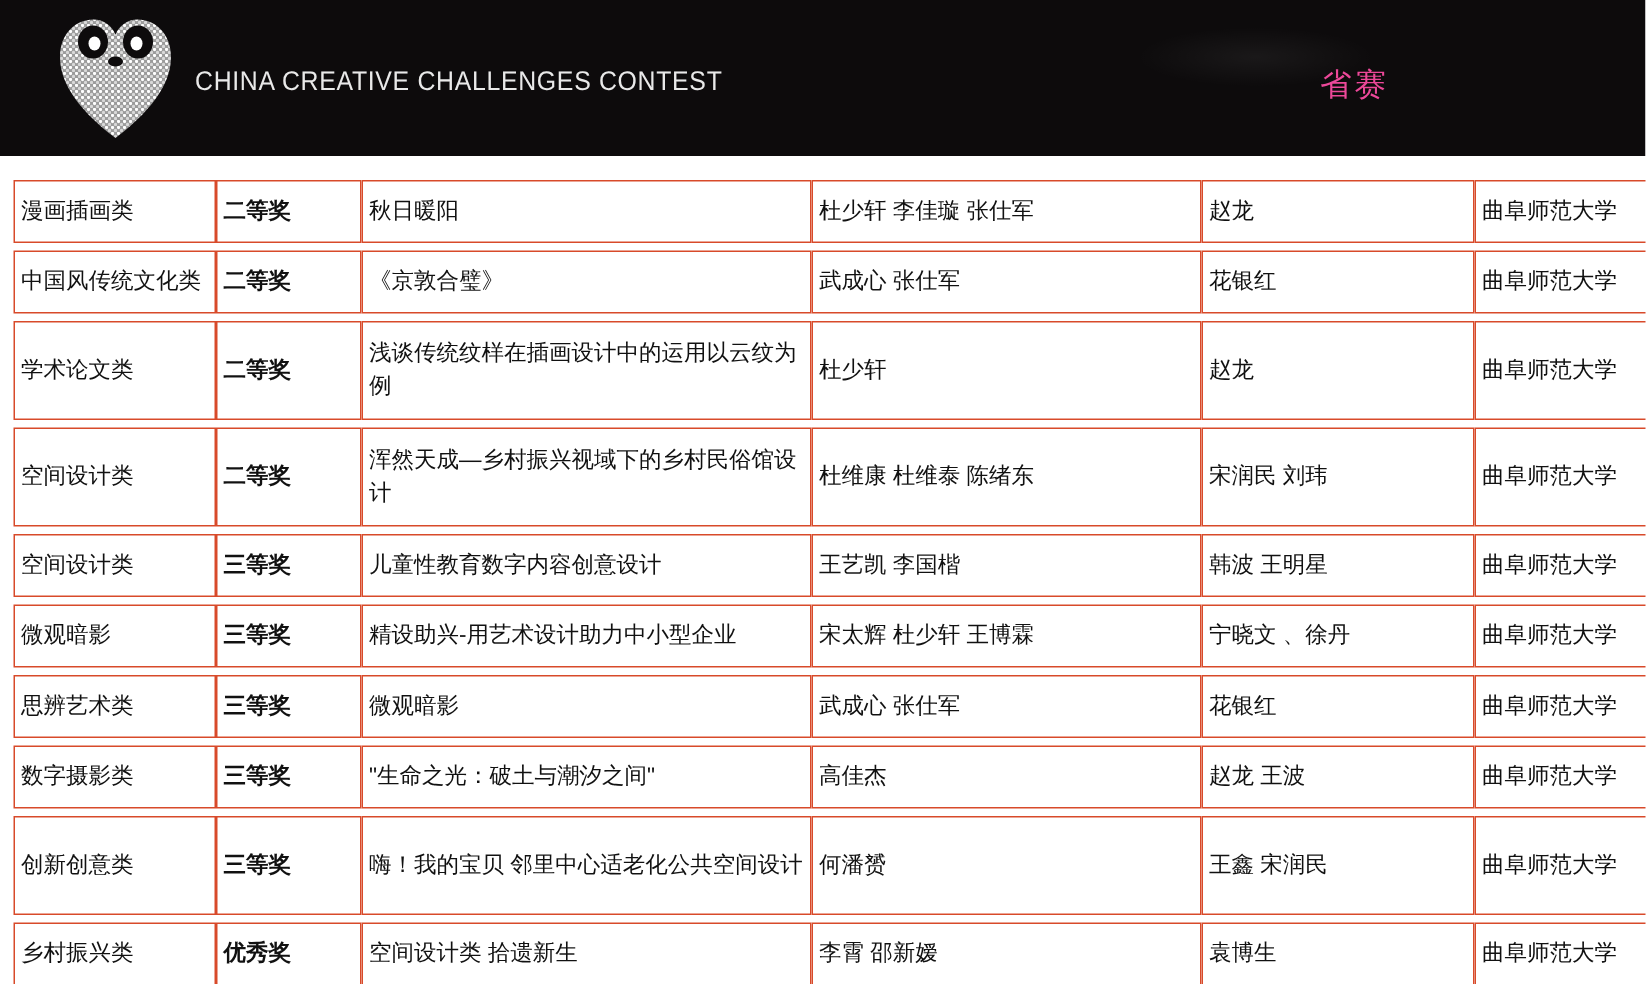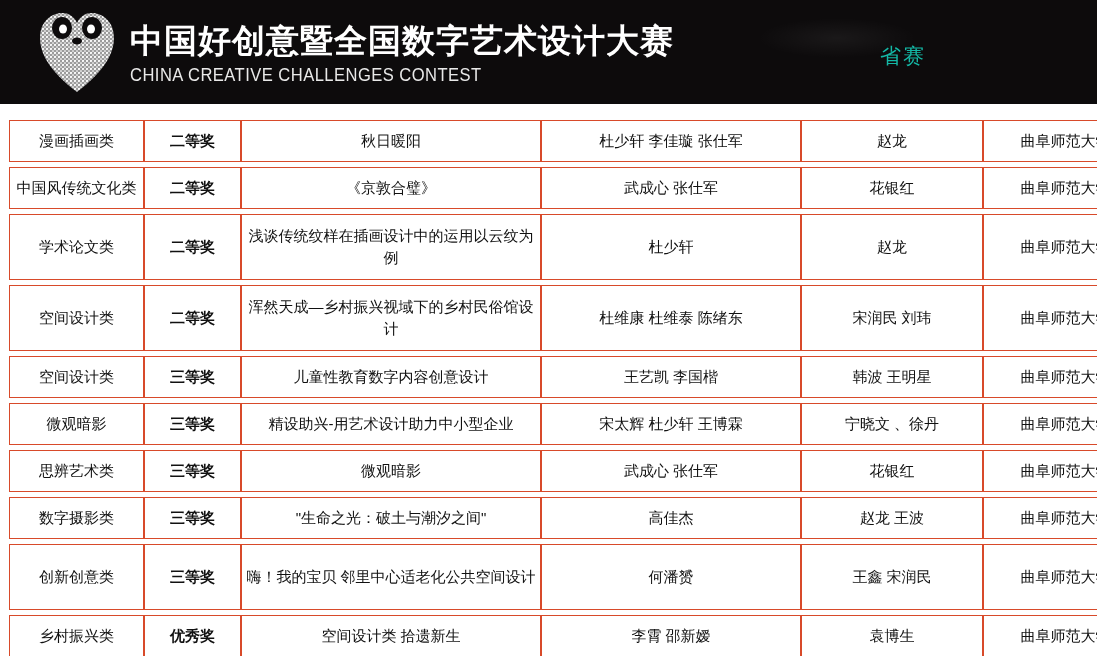--- a/index.html
+++ b/index.html
@@ -58,21 +58,21 @@
     line-height: 26px;
     white-space: nowrap;
     font-family: "Liberation Sans Narrow", "Liberation Sans", sans-serif;
     transform: scaleX(0.92);
     transform-origin: left center;
   }
   .banner-right {
     position: absolute;
     left: 880px;
     top: 42px;
-    color: #14b8a6;
+    color: #ec4899;
     font-size: 21px;
     letter-spacing: 2px;
   }
   .banner-smudge {
     position: absolute;
     right: 180px;
     top: 18px;
     width: 160px;
     height: 40px;
     background: radial-gradient(ellipse at center, rgba(255,255,255,0.055), rgba(255,255,255,0) 70%);
@@ -86,21 +86,20 @@
   table.awards {
     border-collapse: separate;
     border-spacing: 0 5px;
     width: 1079px;
     table-layout: fixed;
   }
   table.awards td {
     border: 1px solid #d84a2a;
     color: #111111;
     font-size: 15px;
-    text-align: center;
     vertical-align: middle;
     padding: 5px 4px;
     line-height: 22px;
     background: #ffffff;
   }
   .c-cat   { width: 125px; }
   .c-prize { width: 87px; font-weight: bold; }
   .c-work  { width: 290px; }
   .c-auth  { width: 250px; }
   .c-tutor { width: 172px; }
@@ -126,21 +125,20 @@
         </defs>
         <path d="M39 84 C 10 62, 2 44, 2 30 C 2 14, 13 5, 24 5 C 32 5, 37 10, 39 15 C 41 10, 46 5, 54 5 C 65 5, 76 14, 76 30 C 76 44, 68 62, 39 84 Z" fill="url(#dots)"></path>
         <ellipse cx="24" cy="20" rx="10" ry="11" fill="#0d0b0c"></ellipse>
         <ellipse cx="54" cy="20" rx="10" ry="11" fill="#0d0b0c"></ellipse>
         <ellipse cx="25" cy="21" rx="4" ry="4.6" fill="#ffffff"></ellipse>
         <ellipse cx="53" cy="21" rx="4" ry="4.6" fill="#ffffff"></ellipse>
         <ellipse cx="39" cy="33" rx="5" ry="3.4" fill="#0d0b0c"></ellipse>
       </svg>
     </div>
     <div class="titles">
-      <div class="title-cn">中国好创意暨全国数字艺术设计大赛</div>
       <div class="title-en">CHINA CREATIVE CHALLENGES CONTEST</div>
     </div>
   </div>
   <div class="banner-right">省赛</div>
 </div>
 
 <div class="table-wrap">
   <table class="awards">
     <tbody>
         <tr class="short">

